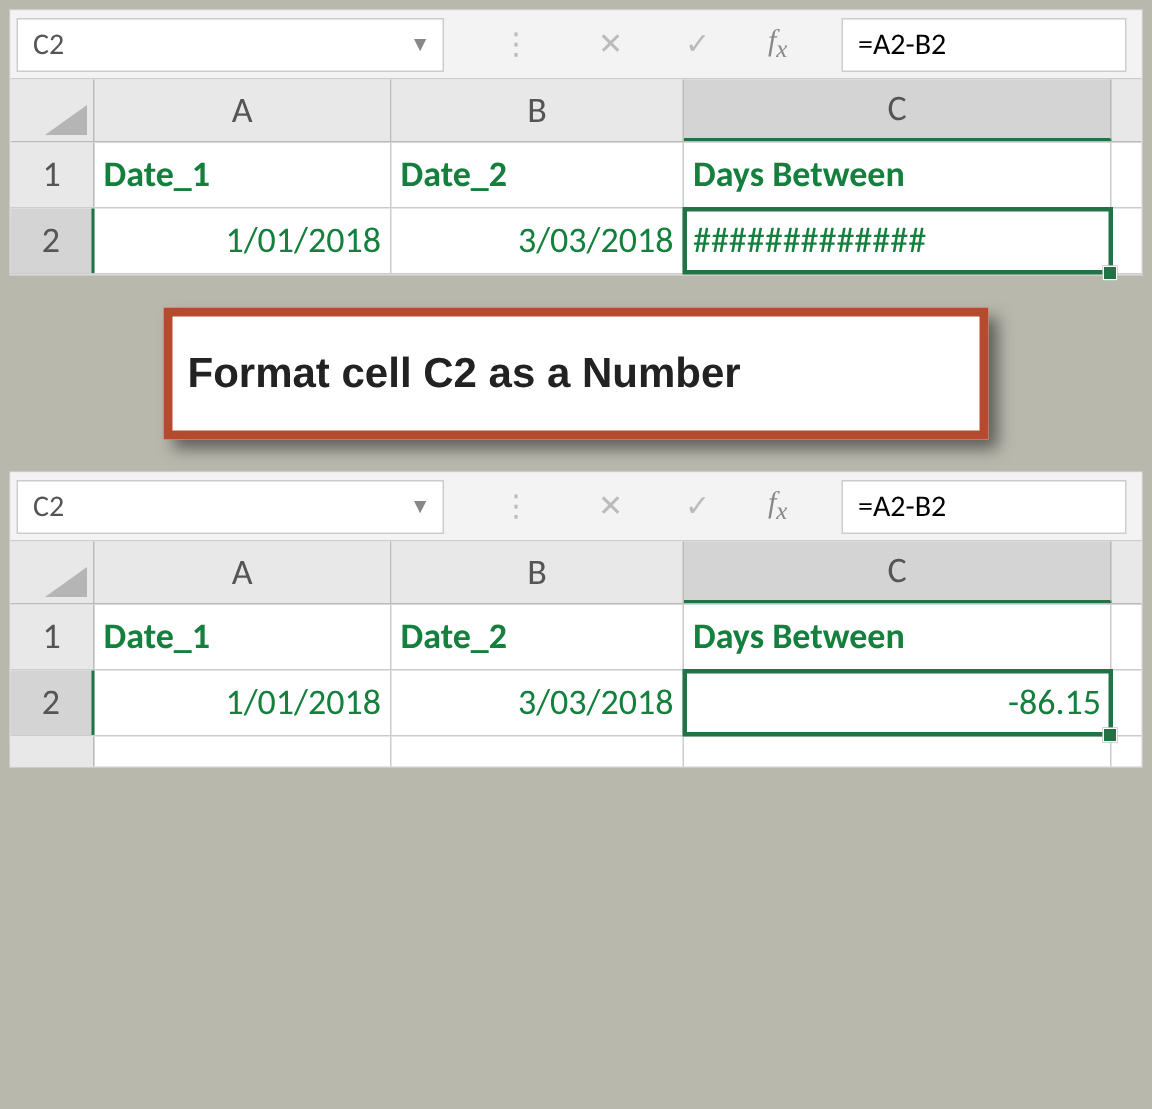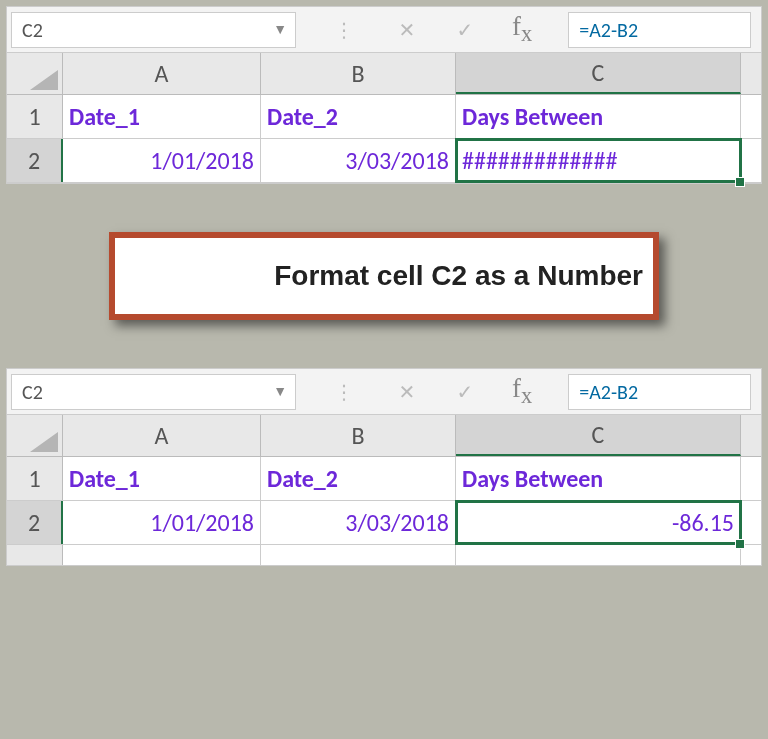--- a/index.html
+++ b/index.html
@@ -47,35 +47,36 @@
       font-size: 20px;
     }
     .fbtn {
       width: 30px;
       text-align: center;
       color: #bbb;
       font-size: 20px;
     }
     .fx {
       color: #888;
+      font-style: italic;
       font-family: 'Times New Roman', serif;
-      font-size: 27px;
+      font-size: 20px;
       margin: 0 8px 0 4px;
     }
     .formula-input {
       background: #fff;
       border: 1px solid #ccc;
       height: 36px;
       flex: 1;
       min-width: 130px;
       display: flex;
       align-items: center;
       padding: 12px 10px;
       font-size: 20px;
-      color: #0369a1;
+      color: #000000;
       margin-right: 6px;
     }
     .grid {
       display: flex;
       flex-direction: column;
     }
     .col-headers {
       display: flex;
       background: #e8e8e8;
       border-bottom: 1px solid #bbb;
@@ -127,21 +128,21 @@
     .row-head.selected {
       background: #d4d4d4;
       border-right: 2px solid #217346;
     }
     .cell {
       border-right: 1px solid #ccc;
       display: flex;
       align-items: center;
       font-size: 24px;
       padding: 0 6px;
-      color: #6d28d9;
+      color: #15803d;
     }
     .cell.header-cell {
       font-weight: bold;
     }
     .cell.right { justify-content: flex-end; }
     .cell.selected {
       outline: 3px solid #217346;
       outline-offset: -2px;
       position: relative;
       z-index: 2;
@@ -153,27 +154,27 @@
       right: -5px;
       width: 8px;
       height: 8px;
       background: #217346;
       border: 1px solid #fff;
     }
     .wA { width: 198px; }
     .wB { width: 195px; }
     .wC { width: 285px; }
     .callout {
-      margin: 48px auto;
+      margin: 21px auto;
       width: 550px;
       background: #fff;
       border: 6px solid #b54a2e;
       box-shadow: 6px 6px 10px rgba(0,0,0,0.5);
       padding: 22px 10px;
-      text-align: right;
+      text-align: left;
       font-size: 28px;
       font-weight: bold;
       color: #222;
       font-family: Arial, sans-serif;
     }
     .block1 { margin: 6px 6px 0 6px; }
     .block2 { margin: 0 6px 6px 6px; }
     .row.partial {
       height: 20px;
       border-bottom: none;

